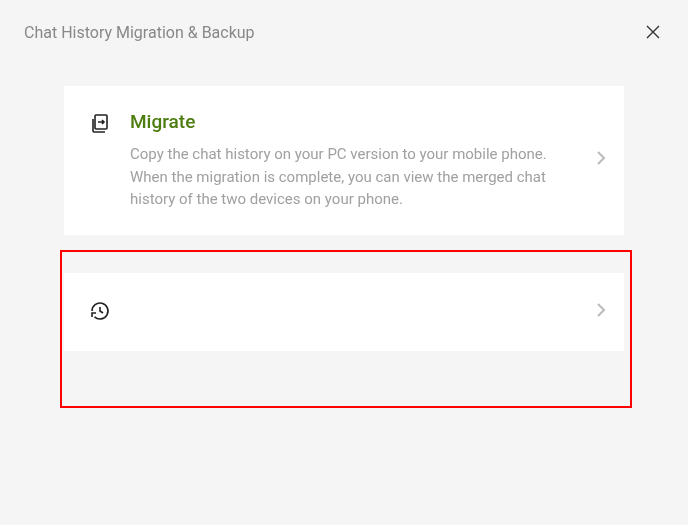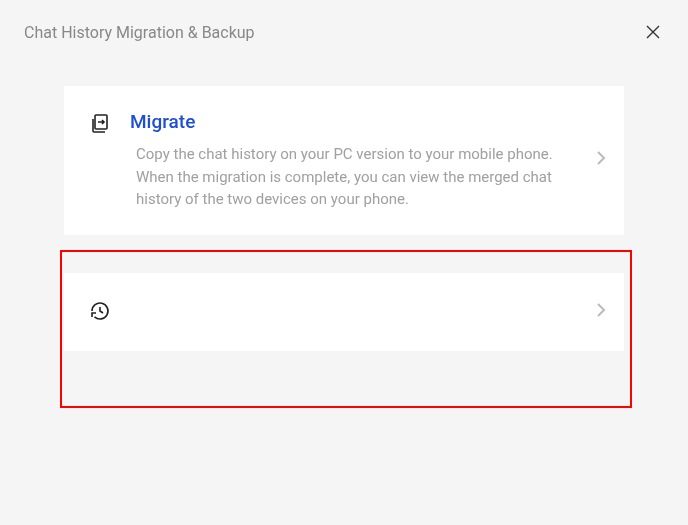--- a/index.html
+++ b/index.html
@@ -46,29 +46,28 @@
     padding-top: 2px;
     color: #222;
   }
   .card-body {
     flex: 1;
     padding-left: 12px;
     padding-right: 30px;
   }
   .card-title {
     font-size: 19px;
-    color: #1d4ed8;
+    color: #4d7c0f;
     font-weight: 500;
     margin-bottom: 10px;
   }
   .card-desc {
     font-size: 15px;
     line-height: 1.5;
     color: #a0a0a0;
-    margin-left: 6px;
   }
   .chevron {
     position: absolute;
     right: 18px;
     top: 50%;
     transform: translateY(-50%);
     color: #bbb;
   }
   .highlight-box {
     position: absolute;

